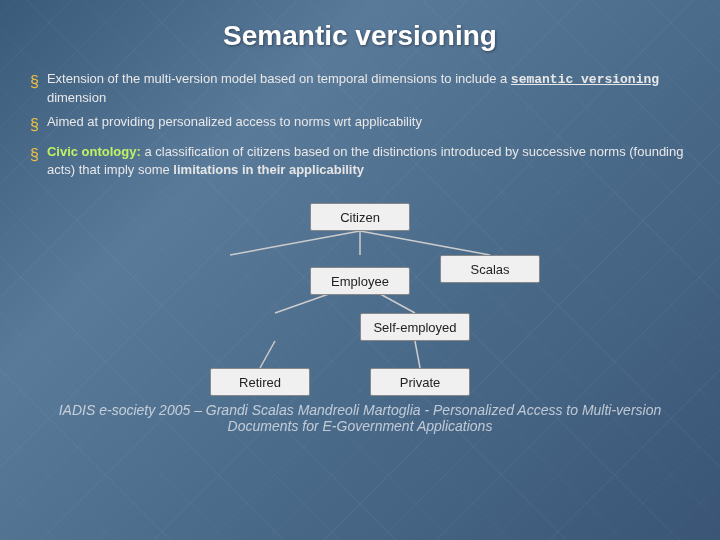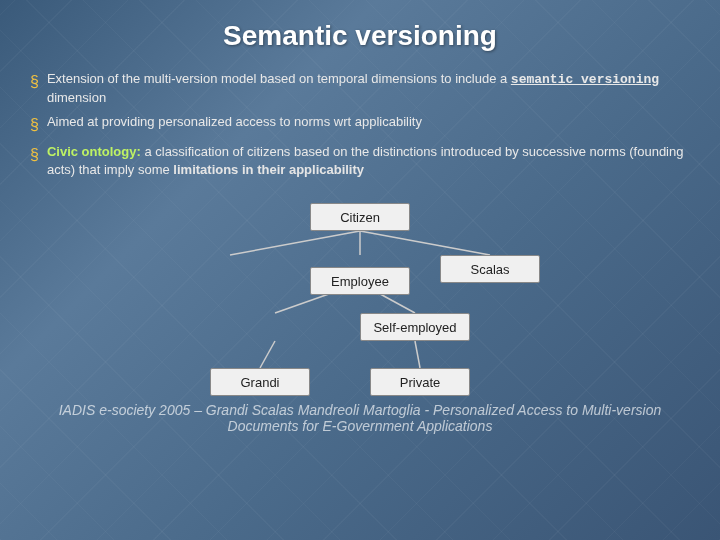--- a/index.html
+++ b/index.html
@@ -215,21 +215,21 @@
       <div class="node node-retired">
         <span>Scalas</span>
       </div>
 
 
       <div class="node node-selfemployed">
         <span>Self-employed</span>
       </div>
 
       <div class="node node-public">
-        <span>Grandi</span>
+        <span>Retired</span>
       </div>
 
       <div class="node node-private">
         <span>Private</span>
       </div>
 
     </div>
   </div>
 
   <div class="footer">IADIS e-society 2005 – Grandi Scalas Mandreoli Martoglia - Personalized Access to Multi-version Documents for E-Government Applications</div>

